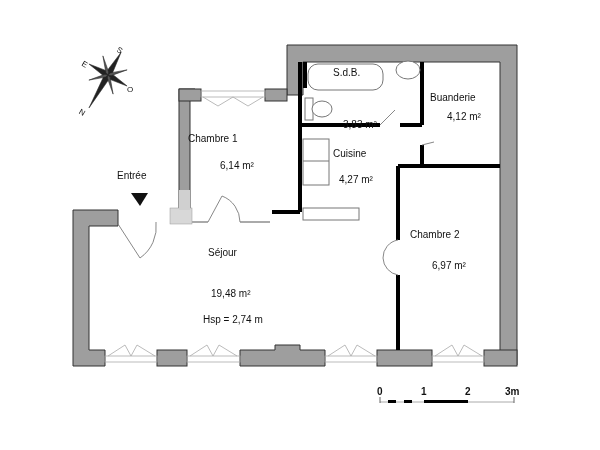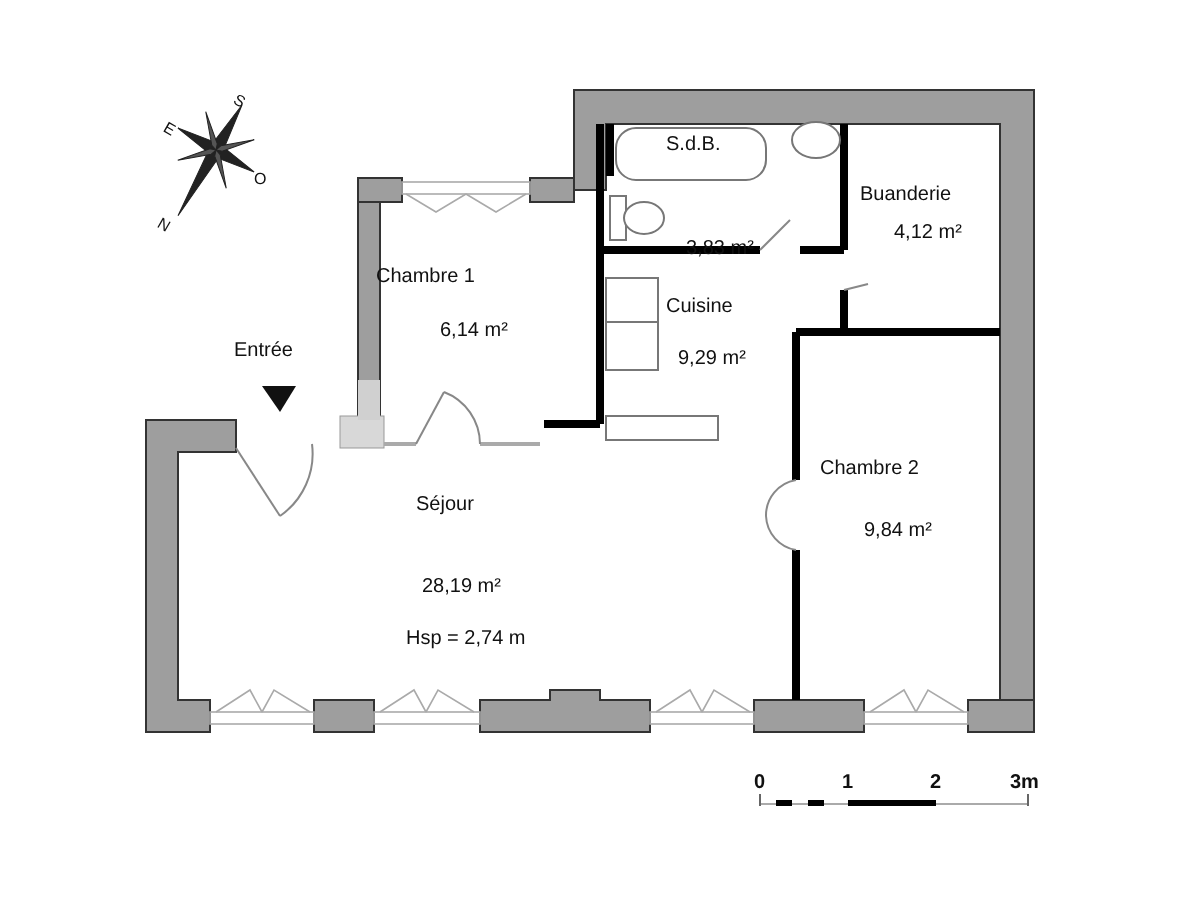--- a/index.html
+++ b/index.html
@@ -128,25 +128,25 @@
 <span class="lbl room" style="left:333px;top:67px;">S.d.B.</span>
 <span class="lbl area" style="left:343px;top:119px;">3,83 m²</span>
 
 <span class="lbl room" style="left:430px;top:92px;">Buanderie</span>
 <span class="lbl area" style="left:447px;top:111px;">4,12 m²</span>
 
 <span class="lbl room" style="left:188px;top:133px;">Chambre 1</span>
 <span class="lbl area" style="left:220px;top:160px;">6,14 m²</span>
 
 <span class="lbl room" style="left:333px;top:148px;">Cuisine</span>
-<span class="lbl area" style="left:339px;top:174px;">9,29 m²</span>
+<span class="lbl area" style="left:339px;top:174px;">4,27 m²</span>
 
 <span class="lbl room" style="left:410px;top:229px;">Chambre 2</span>
-<span class="lbl area" style="left:432px;top:260px;">9,84 m²</span>
+<span class="lbl area" style="left:432px;top:260px;">6,97 m²</span>
 
 <span class="lbl room" style="left:208px;top:247px;">Séjour</span>
-<span class="lbl area" style="left:211px;top:288px;">28,19 m²</span>
+<span class="lbl area" style="left:211px;top:288px;">19,48 m²</span>
 <span class="lbl area" style="left:203px;top:314px;text-align:right;">Hsp = 2,74 m</span>
 
 <span class="scale-tick" style="left:377px;top:386px;">0</span>
 <span class="scale-tick" style="left:421px;top:386px;">1</span>
 <span class="scale-tick" style="left:465px;top:386px;">2</span>
 <span class="scale-tick" style="left:505px;top:386px;">3m</span>
 
 </body></html>

